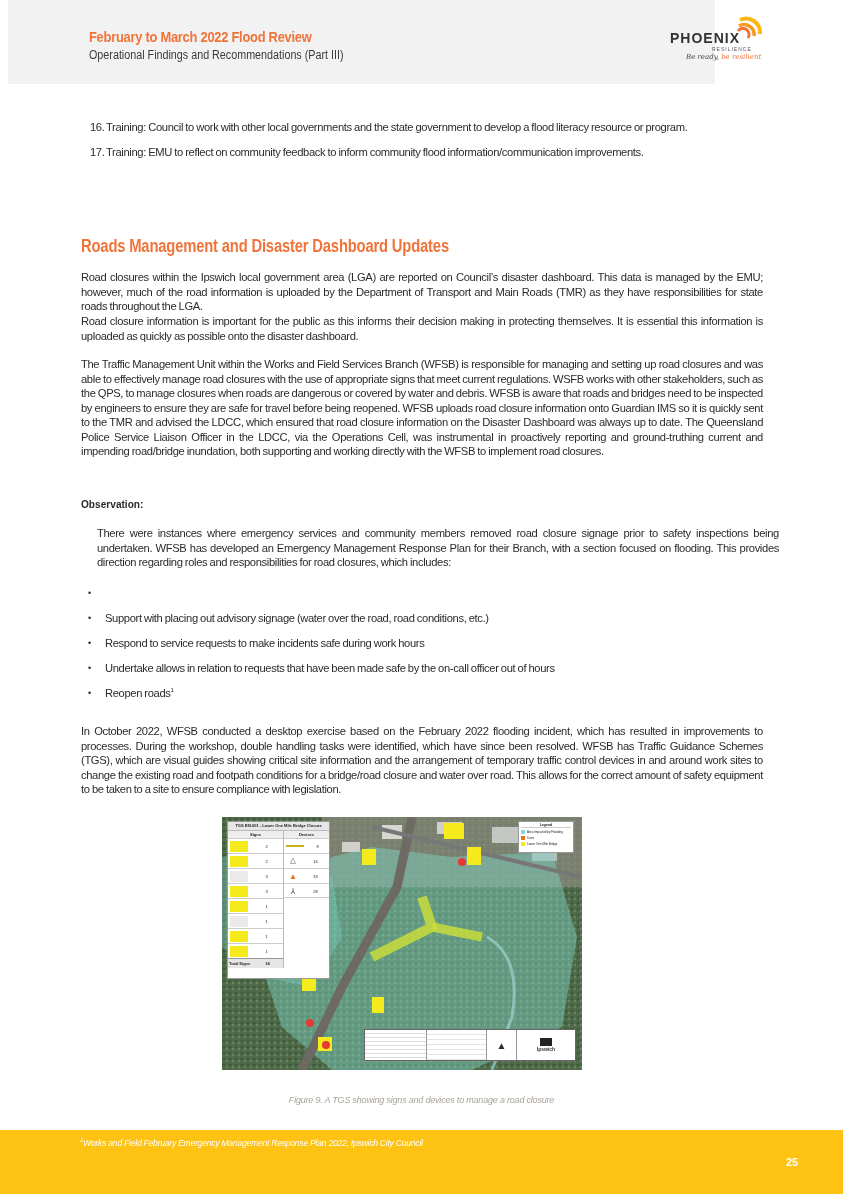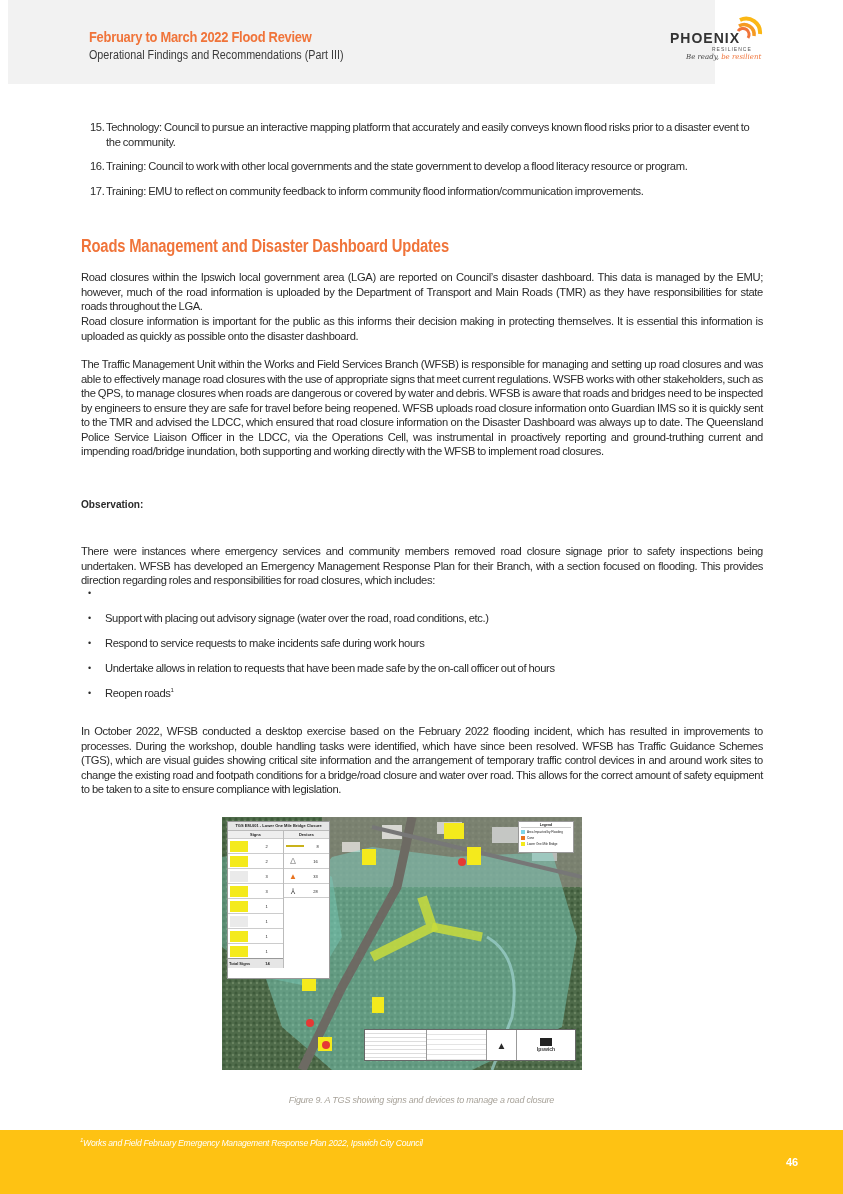--- a/index.html
+++ b/index.html
@@ -94,41 +94,37 @@
       <path d="M4 15 A6 6 0 0 1 14 22" stroke="#f0743a" stroke-width="3" fill="none"></path>
     </svg>
     <div class="logo-word">PHOENIX</div>
     <div class="logo-sub">RESILIENCE</div>
     <div class="logo-tag"><span>Be ready,</span><span class="accent"> be resilient</span></div>
   </div>
 </div>
 
 <div class="num-list">
   <div class="num-item">
-    <span class="n">15.</span>
-    <span>Technology: Council to pursue an interactive mapping platform that accurately and easily conveys known flood risks prior to a disaster event to the community.</span>
-  </div>
-  <div class="num-item">
     <span class="n">16.</span>
     <span>Training: Council to work with other local governments and the state government to develop a flood literacy resource or program.</span>
   </div>
   <div class="num-item">
     <span class="n">17.</span>
     <span>Training: EMU to reflect on community feedback to inform community flood information/communication improvements.</span>
   </div>
 </div>
 
 <div class="section-heading">Roads Management and Disaster Dashboard Updates</div>
 
 <div class="content p" style="top:270px;">Road closures within the Ipswich local government area (LGA) are reported on Council’s disaster dashboard. This data is managed by the EMU; however, much of the road information is uploaded by the Department of Transport and Main Roads (TMR) as they have responsibilities for state roads throughout the LGA.</div>
 <div class="content p" style="top:314px;">Road closure information is important for the public as this informs their decision making in protecting themselves. It is essential this information is uploaded as quickly as possible onto the disaster dashboard.</div>
 <div class="content p" style="top:357px;">The Traffic Management Unit within the Works and Field Services Branch (WFSB) is responsible for managing and setting up road closures and was able to effectively manage road closures with the use of appropriate signs that meet current regulations. WSFB works with other stakeholders, such as the QPS, to manage closures when roads are dangerous or covered by water and debris. WFSB is aware that roads and bridges need to be inspected by engineers to ensure they are safe for travel before being reopened. WFSB uploads road closure information onto Guardian IMS so it is quickly sent to the TMR and advised the LDCC, which ensured that road closure information on the Disaster Dashboard was always up to date. The Queensland Police Service Liaison Officer in the LDCC, via the Operations Cell, was instrumental in proactively reporting and ground-truthing current and impending road/bridge inundation, both supporting and working directly with the WFSB to implement road closures.</div>
 
 <div class="obs-heading">Observation:</div>
-<div class="content p" style="top:544px;">There were instances where emergency services and community members removed road closure signage prior to safety inspections being undertaken. WFSB has developed an Emergency Management Response Plan for their Branch, with a section focused on flooding. This provides direction regarding roles and responsibilities for road closures, which includes:</div>
+<div class="content p" style="top:526px;margin-left:16px;">There were instances where emergency services and community members removed road closure signage prior to safety inspections being undertaken. WFSB has developed an Emergency Management Response Plan for their Branch, with a section focused on flooding. This provides direction regarding roles and responsibilities for road closures, which includes:</div>
 
 <div class="bullets">
   <div class="bullet"><span class="dot">•</span></div>
   <div class="bullet"><span class="dot">•</span><span>Support with placing out advisory signage (water over the road, road conditions, etc.)</span></div>
   <div class="bullet"><span class="dot">•</span><span>Respond to service requests to make incidents safe during work hours</span></div>
   <div class="bullet"><span class="dot">•</span><span>Undertake allows in relation to requests that have been made safe by the on-call officer out of hours</span></div>
   <div class="bullet"><span class="dot">•</span><span>Reopen roads</span><sup>1</sup></div>
 </div>
 
 <div class="content p" style="top:724px;">In October 2022, WFSB conducted a desktop exercise based on the February 2022 flooding incident, which has resulted in improvements to processes. During the workshop, double handling tasks were identified, which have since been resolved. WFSB has Traffic Guidance Schemes (TGS), which are visual guides showing critical site information and the arrangement of temporary traffic control devices in and around work sites to change the existing road and footpath conditions for a bridge/road closure and water over road. This allows for the correct amount of safety equipment to be taken to a site to ensure compliance with legislation.</div>
@@ -265,14 +261,14 @@
       <div style="width:12px;height:8px;background:#222;"></div>
       <div style="font-size:5px;font-weight:bold;color:#333;">Ipswich</div>
     </div>
   </div>
 </div>
 
 <div class="fig-caption">Figure 9. A TGS showing signs and devices to manage a road closure</div>
 
 <div class="footer">
   <div class="footnote"><sup>1</sup><span>Works and Field February Emergency Management Response Plan 2022, Ipswich City Council</span></div>
-  <div class="page-num">46</div>
+  <div class="page-num">25</div>
 </div>
 
 </body></html>

